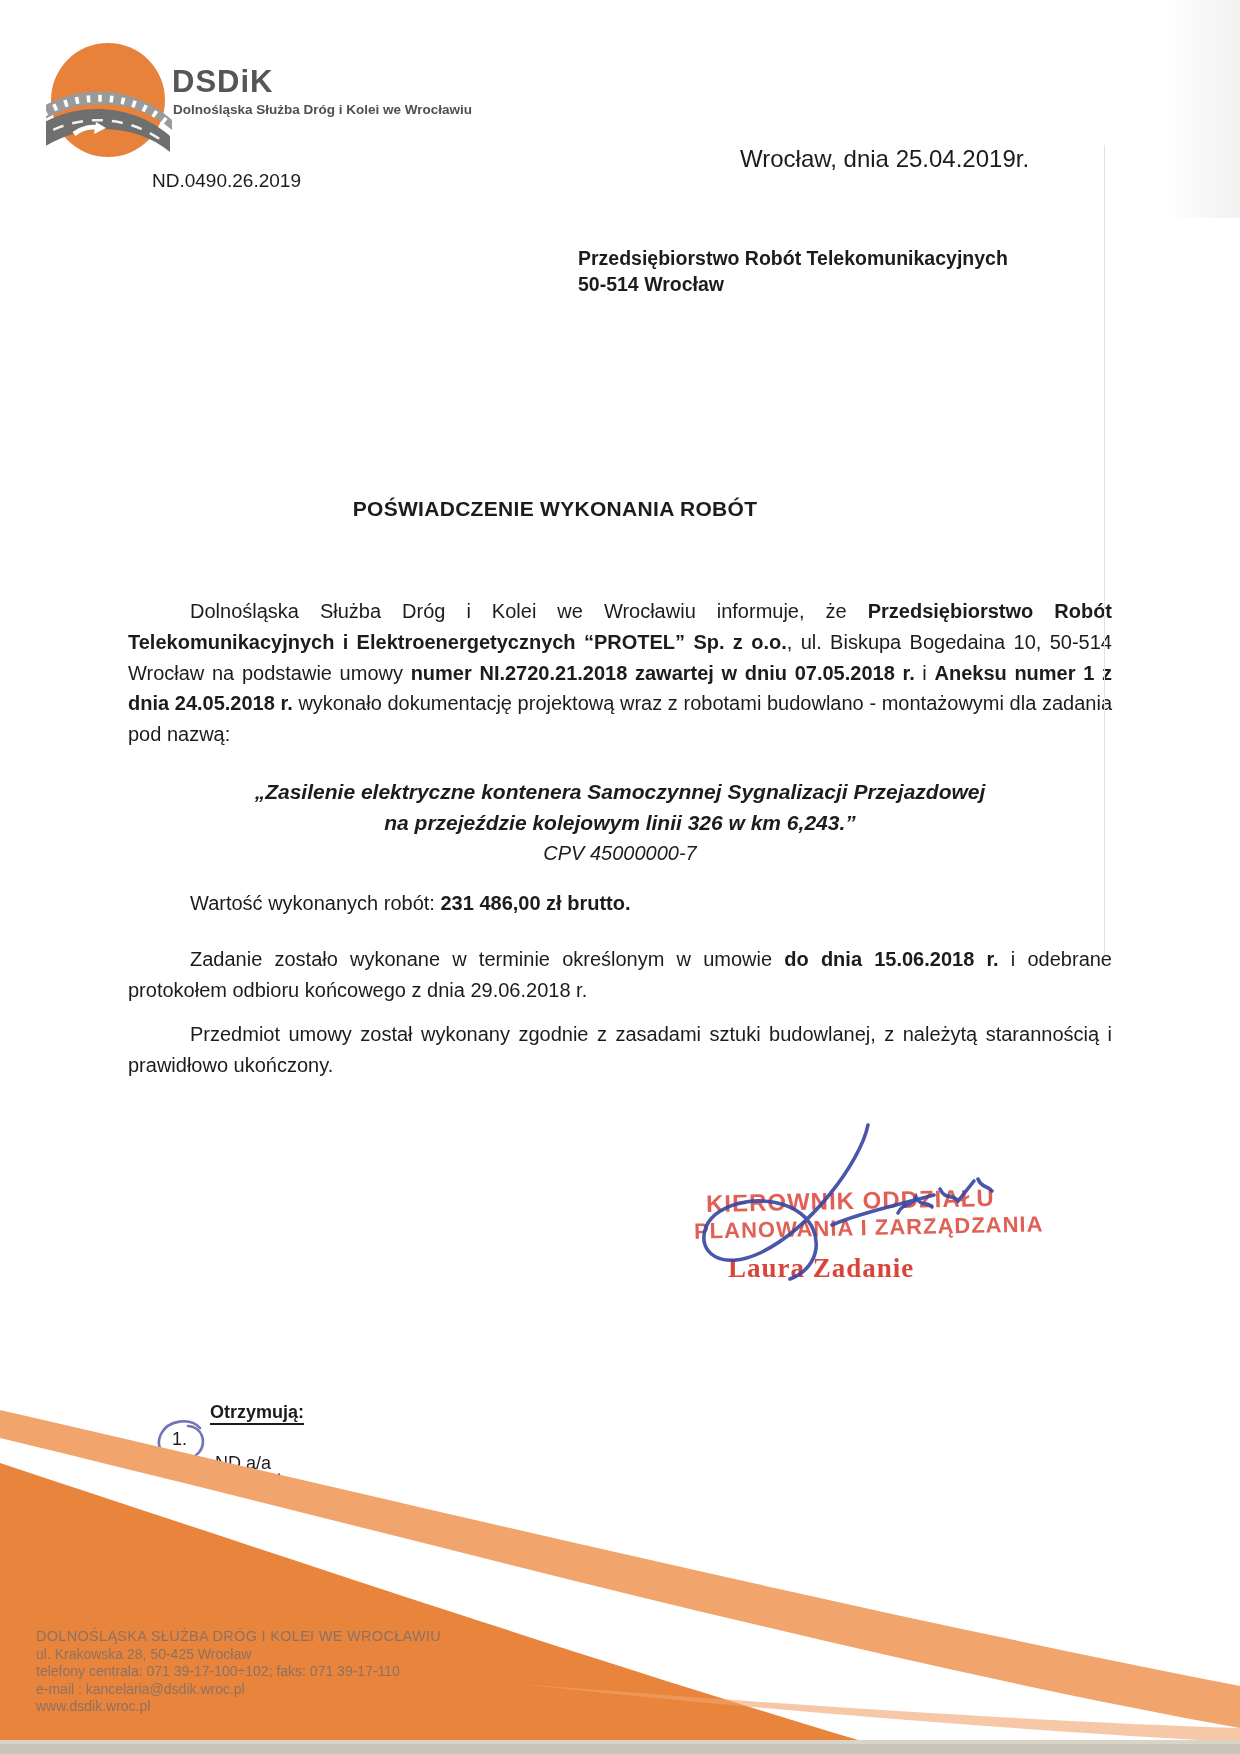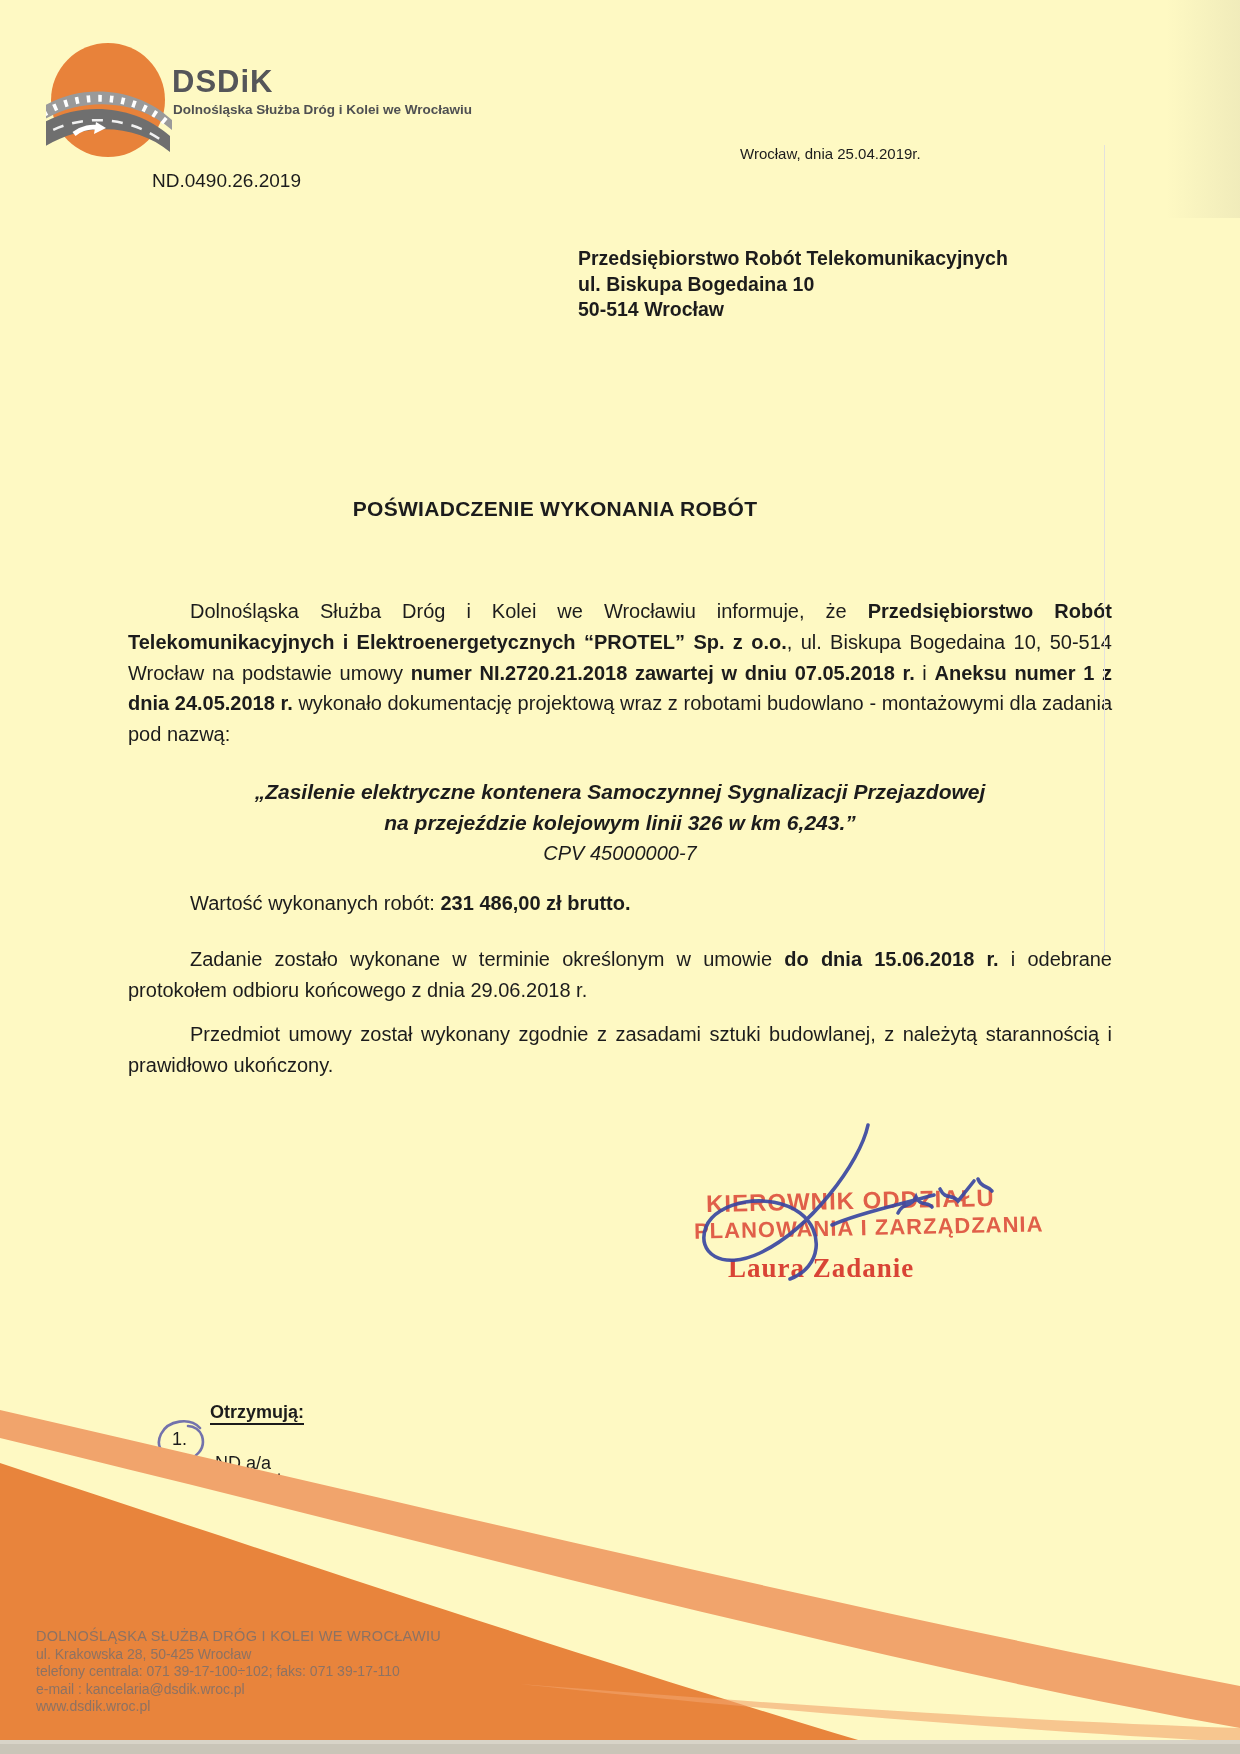--- a/index.html
+++ b/index.html
@@ -1,27 +1,27 @@
 <!DOCTYPE html>
 <html><head>
 <meta charset="utf-8">
 <style>
   html,body { margin:0; padding:0; background:#e9e9e9; }
   .page {
     position:relative; width:1240px; height:1754px; margin:0 auto;
-    background:#fef9c3; overflow:hidden;
+    background:#ffffff; overflow:hidden;
     font-family:"Liberation Sans", sans-serif; color:#1c1c1c;
   }
   .abs { position:absolute; }
 
   
   .logo-wrap { left:46px; top:38px; width:560px; height:130px; }
   .logo-text-acronym { left:172px; top:64px; font-size:31px; font-weight:bold; color:#555659; letter-spacing:1px; }
   .logo-text-org { left:173px; top:102px; font-size:13.5px; font-weight:bold; color:#4f5052; }
-  .place-date { left:740px; top:145px; width:360px; font-size:15px; }
+  .place-date { left:740px; top:145px; width:360px; font-size:24px; }
   .ref-number { left:152px; top:170px; font-size:19px; }
 
   
   .recipient { left:578px; top:246px; font-size:19.5px; font-weight:bold; line-height:25.5px; }
 
   
   .doc-title { left:0; top:497px; width:1110px; text-align:center; font-size:21px; font-weight:bold; letter-spacing:.3px; }
 
   
   .para { left:128px; width:984px; font-size:20px; line-height:30.8px; text-align:justify; text-indent:62px; }
@@ -80,21 +80,20 @@
     </svg>
   </div>
   <div class="abs logo-text-acronym">DSDiK</div>
   <div class="abs logo-text-org">Dolnośląska Służba Dróg i Kolei we Wrocławiu</div>
 
   <div class="abs place-date">Wrocław, dnia 25.04.2019r.</div>
   <div class="abs ref-number">ND.0490.26.2019</div>
 
   <div class="abs recipient">
     <div>Przedsiębiorstwo Robót Telekomunikacyjnych</div>
-    <div>ul. Biskupa Bogedaina 10</div>
     <div>50-514 Wrocław</div>
   </div>
 
   <div class="abs doc-title">POŚWIADCZENIE WYKONANIA ROBÓT</div>
 
   <div class="abs para p1"><span>Dolnośląska Służba Dróg i Kolei we Wrocławiu informuje, że </span><span class="b">Przedsiębiorstwo Robót Telekomunikacyjnych i Elektroenergetycznych “PROTEL” Sp. z o.o.</span><span>, ul. Biskupa Bogedaina 10, 50-514 Wrocław na podstawie umowy </span><span class="b">numer NI.2720.21.2018 zawartej w dniu 07.05.2018 r.</span><span> i </span><span class="b">Aneksu numer 1 z dnia 24.05.2018 r.</span><span> wykonało dokumentację projektową wraz z robotami budowlano - montażowymi dla zadania pod nazwą:</span></div>
 
   <div class="abs task-block">
     <div class="task-line">„Zasilenie elektryczne kontenera Samoczynnej Sygnalizacji Przejazdowej</div>
     <div class="task-line">na przejeździe kolejowym linii 326 w km 6,243.”</div>

